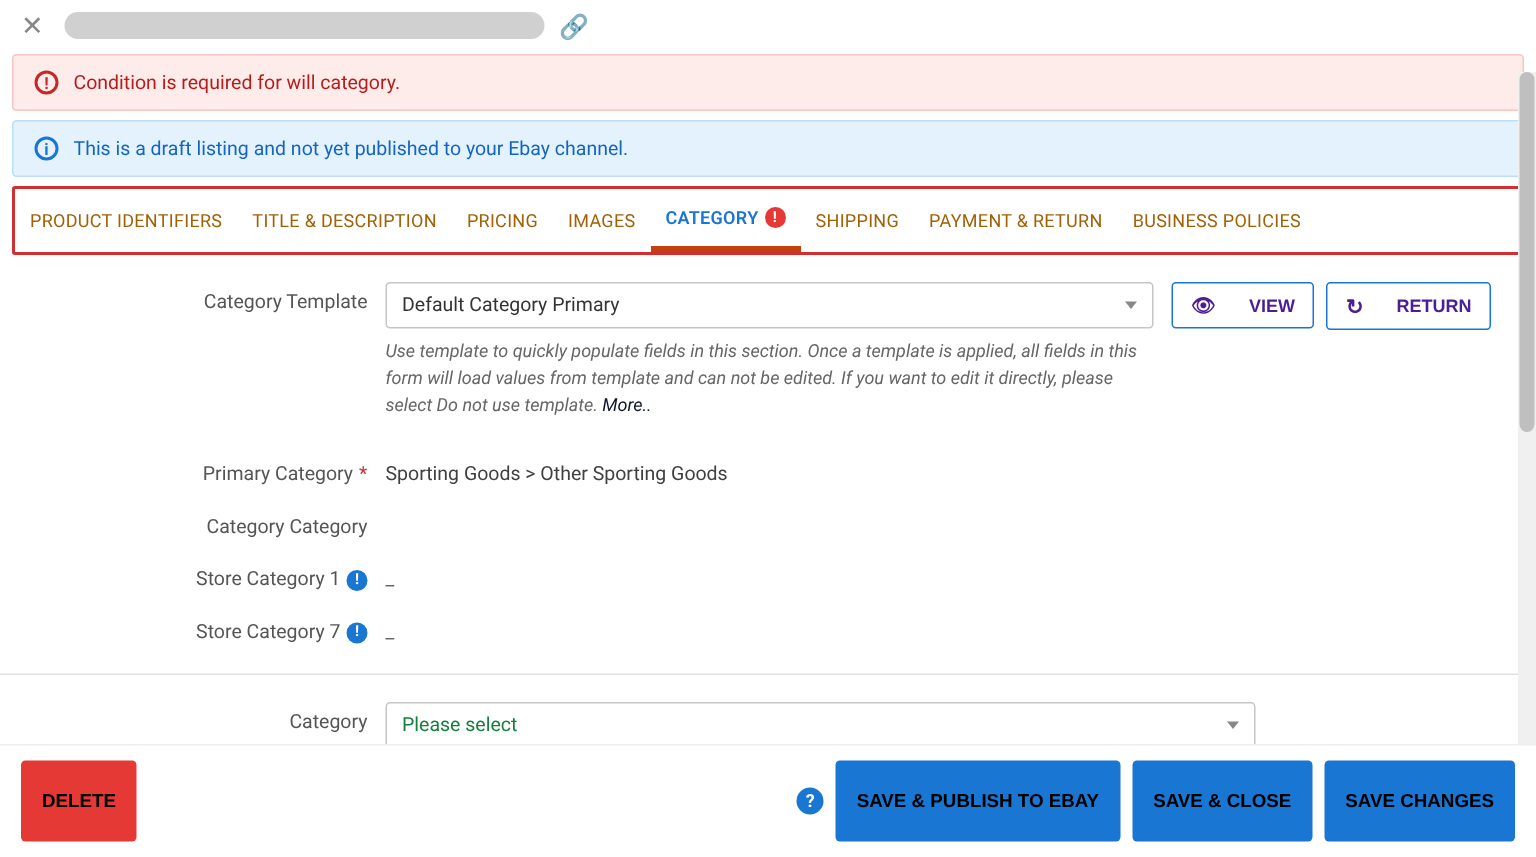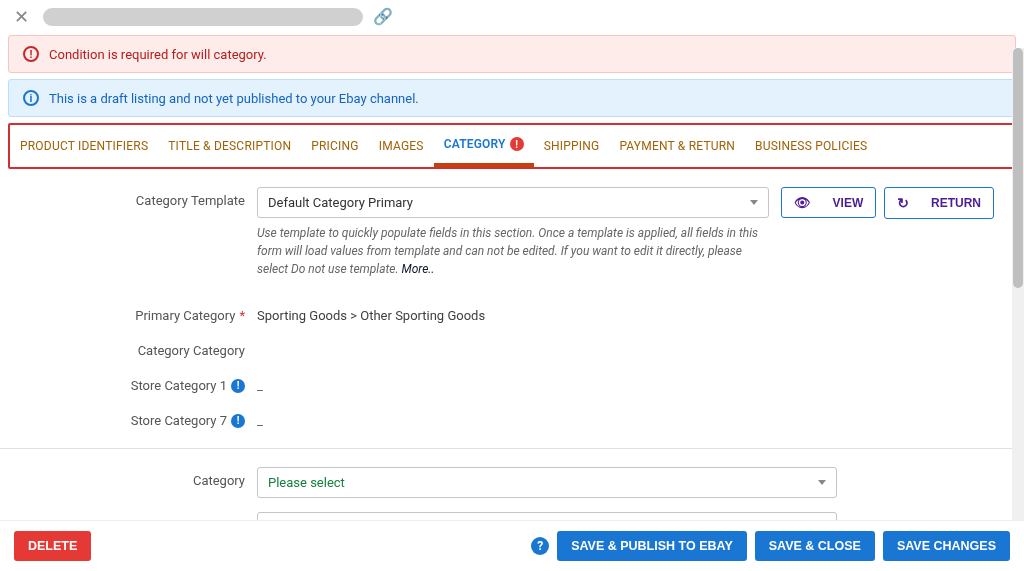--- a/index.html
+++ b/index.html
@@ -219,27 +219,27 @@
     left: 0;
     right: 0;
     display: flex;
     justify-content: space-between;
     align-items: center;
     padding: 10px 14px;
     background: #fff;
     border-top: 1px solid #eee;
   }
   .btn {
-    padding: 8px 14px;
+    padding: 20px 14px;
     border-radius: 3px;
     font-size: 12.5px;
     font-weight: 600;
     cursor: pointer;
     border: none;
-    color: #ffffff;
+    color: #000000;
   }
   .btn-delete { background: #e53935; }
   .btn-primary { background: #1976d2; }
   .footer-right { display: flex; gap: 8px; align-items: center; }
   .help-circle {
     width: 18px; height: 18px; border-radius: 50%;
     background: #1976d2; color: #fff;
     display: inline-flex; align-items:center; justify-content:center;
     font-size: 12px; font-weight: bold; cursor: pointer;
   }

